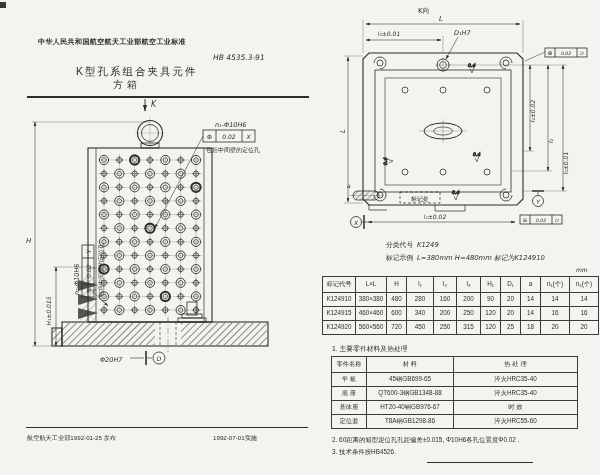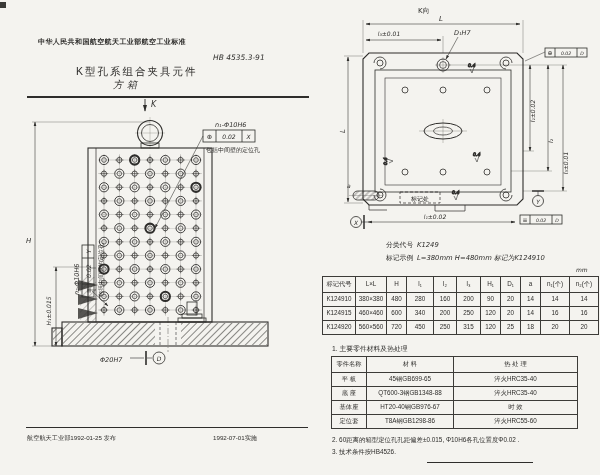--- a/index.html
+++ b/index.html
@@ -21,21 +21,21 @@
 </head>
 <body>
 
 <div class="page">
 
   <div class="corner-mark"></div>
 
   <div class="abs" style="left:38px;top:38px;font-size:7px;font-weight:600;letter-spacing:.4px;">中华人民共和国航空航天工业部航空工业标准</div>
   <div class="abs it" style="left:205px;top:54px;font-size:7.5px;margin-left:8px;">HB 4535.3-91</div>
   <div class="abs" style="left:76px;top:65px;font-size:10.5px;letter-spacing:2px;text-align:center;">K型孔系组合夹具元件</div>
-  <div class="abs" style="left:113px;top:79px;font-size:10px;letter-spacing:4px;font-style:italic;">方箱</div>
+  <div class="abs" style="left:113px;top:79px;font-size:10px;letter-spacing:4px;">方箱</div>
   <div class="rule" style="left:27px;top:96px;width:282px;height:2px;"></div>
 
   <svg class="draw" style="left:18px;top:95px;" width="300" height="285" viewBox="0 0 300 285">
     <defs>
       <marker id="arF" viewBox="0 0 10 10" refX="9" refY="5" markerWidth="8" markerHeight="8" orient="auto-start-reverse">
         <path d="M0,2 L10,5 L0,8 z" fill="currentColor"></path>
       </marker>
       <pattern id="hatchF" width="5" height="5" patternUnits="userSpaceOnUse" patternTransform="rotate(45)">
         <line x1="2.5" y1="0" x2="2.5" y2="5" stroke="currentColor" stroke-width="0.55"></line>
       </pattern>

